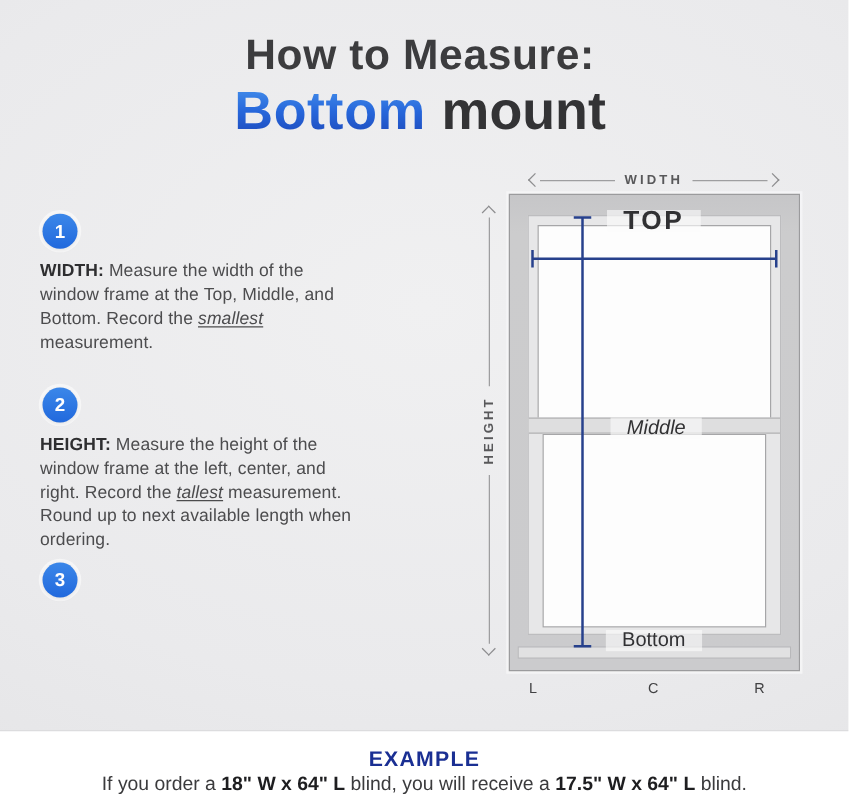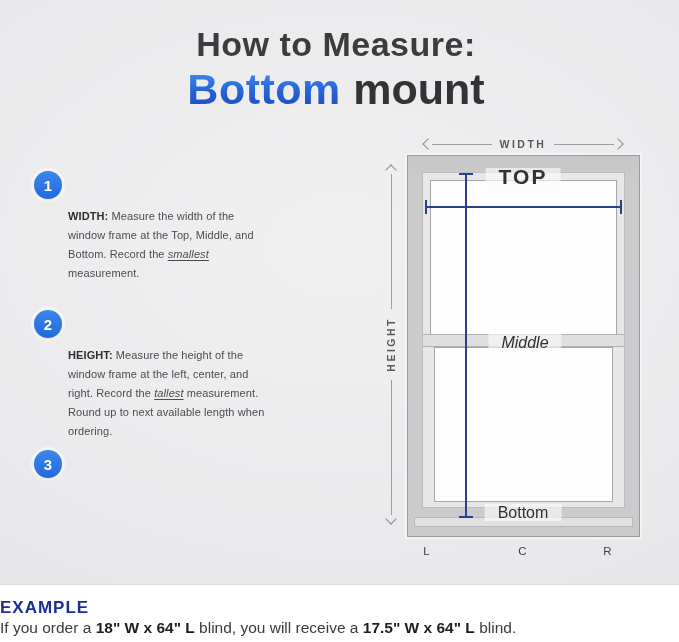--- a/index.html
+++ b/index.html
@@ -33,22 +33,22 @@
   .step-3 { top:450px; }
   .step-badge {
     width:28px; height:28px; border-radius:50%;
     background:linear-gradient(180deg,#3b87e9 0%, #2169dd 100%);
     color:#ffffff; font-size:15px; font-weight:700;
     display:flex; align-items:center; justify-content:center;
     box-shadow:0 0 0 3px rgba(255,255,255,.55), 0 1px 3px rgba(0,0,0,.18);
     margin-left:2px;
   }
   .step-text {
-    margin-top:8px; font-size:11px; line-height:19px; color:#4c4c4e;
-    white-space:pre-line; letter-spacing:.1px;margin-left:36px;
+    margin-top:8px; font-size:14px; line-height:19px; color:#4c4c4e;
+    white-space:pre-line; letter-spacing:.1px;
   }
   .step-text .lead { font-weight:700; color:#2e2e30; }
   .step-text .u { text-decoration:underline; text-underline-offset:2px;font-style:italic; }
   
   .diagram { position:absolute; left:0; top:0; width:679px; height:585px; }
   .win-outer {
     position:absolute; left:407px; top:155px; width:233px; height:382px;
     background:linear-gradient(180deg,#c6c6c8 0%, #cccccd 8%, #cbcbcd 100%);
     border:1px solid #9b9b9d;
     box-shadow:0 0 0 2px rgba(246,246,247,.85);
@@ -107,21 +107,21 @@
   .pos-bottom { left:523px; top:504px; font-size:16px; font-weight:500; }
   .lcr-label {
     position:absolute; top:545px; transform:translateX(-50%);
     font-size:11.5px; font-weight:500; color:#414143; letter-spacing:1px;
   }
   .lcr-l { left:427px; } .lcr-c { left:523px; } .lcr-r { left:608px; }
   .measure-svg { position:absolute; left:0; top:0; pointer-events:none; }
   
   .footer {
     position:absolute; left:0; top:586px; width:679px; height:56px;
-    background:#ffffff; padding-top:12px;
+    background:#ffffff; text-align:center; padding-top:12px;
   }
   .example-heading {
     font-size:17px; font-weight:700; color:#1a2f93; letter-spacing:1px; line-height:19px;
   }
   .example-text { font-size:15.5px; color:#3b3b3d; line-height:21px; }
   .example-text b { color:#1e1e20; }
 </style>
 </head>
 <body>
 

